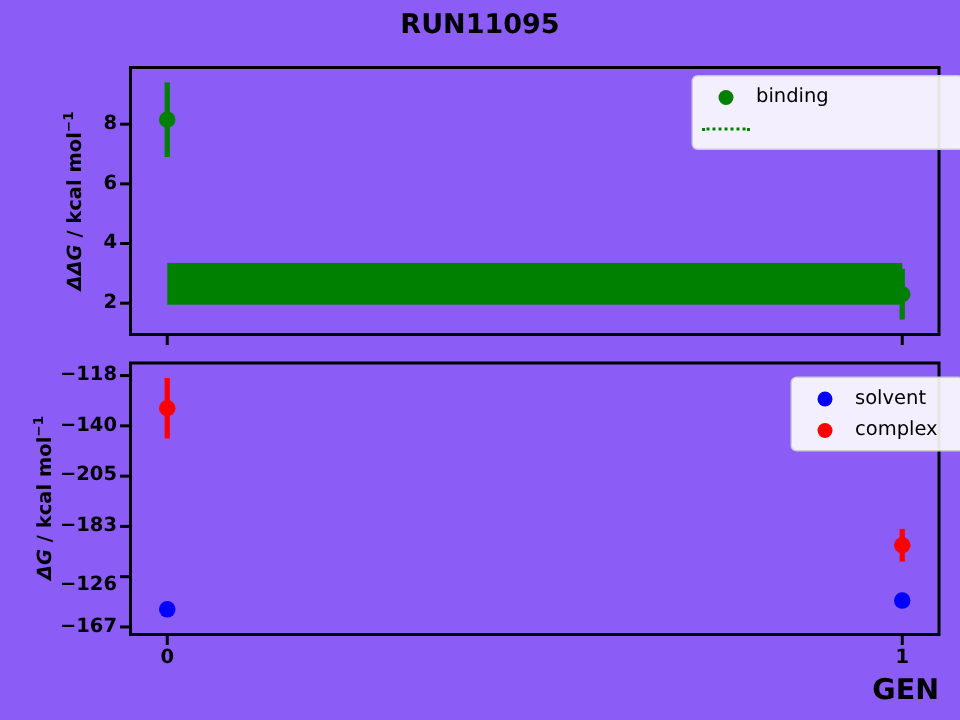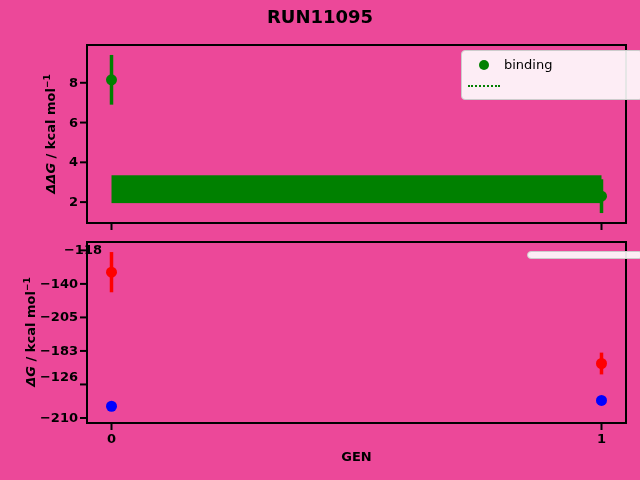--- a/index.html
+++ b/index.html
@@ -1,33 +1,33 @@
 <!DOCTYPE html>
 <html><head>
 <meta charset="utf-8">
 <style>
   html,body { margin:0; padding:0; background:#ffffff; }
   .figure {
-    position:relative; width:640px; height:480px; background:#ec4899;
+    position:relative; width:640px; height:480px; background:#8b5cf6;
     font-family:"DejaVu Sans", sans-serif; overflow:hidden; color:#000;
   }
   #plot-svg { position:absolute; left:0; top:0; overflow:visible; }
   .fig-title {
     position:absolute; top:6px; left:0; width:640px; text-align:center;
     font-size:18px; font-weight:bold;
   }
   .ylabel {
     position:absolute; white-space:nowrap; font-size:13px; font-weight:bold;
     transform:translate(-50%,-50%) rotate(-90deg);
   }
   .ylabel .math { font-style:italic; }
   .ylabel sup { font-size:9px; }
   .xlabel {
-    position:absolute; left:87px; top:449px; width:539px; text-align:center;
-    font-size:13px; font-weight:bold;
+    position:absolute; left:87px; top:449px; width:539px; text-align:right;
+    font-size:19px; font-weight:bold;
   }
   .ytick-label {
     position:absolute; left:0; width:78px; text-align:right;
     font-size:13px; font-weight:bold; line-height:14px;
   }
   .xtick-label {
     position:absolute; width:40px; text-align:center;
     font-size:13px; font-weight:bold; line-height:14px;
   }
   .legend {
@@ -97,29 +97,41 @@
       <span class="legend-label">binding</span>
     </div>
     <div class="legend-row">
       <span class="swatch-cell">
           <span class="swatch" style="width: 32px; height: 0px; border-top: 2.5px dotted rgb(0, 128, 0);"></span>
         </span>
     </div>
   </div>
 
   <div class="legend" id="legend-bottom">
+    <div class="legend-row">
+      <span class="swatch-cell">
+          <span class="swatch" style="width: 10px; height: 10px; border-radius: 50%; background: rgb(0, 0, 255);"></span>
+        </span>
+      <span class="legend-label">solvent</span>
+    </div>
+    <div class="legend-row">
+      <span class="swatch-cell">
+          <span class="swatch" style="width: 10px; height: 10px; border-radius: 50%; background: rgb(255, 0, 0);"></span>
+        </span>
+      <span class="legend-label">complex</span>
+    </div>
   </div>
 
   <div id="tick-layer">
       <div class="ytick-label" style="top: 195.117px;">2</div>
       <div class="ytick-label" style="top: 155.341px;">4</div>
       <div class="ytick-label" style="top: 115.564px;">6</div>
       <div class="ytick-label" style="top: 75.7877px;">8</div>
-      <div class="ytick-label" style="top: 243.38px; padding-left: 24px;">−118</div>
+      <div class="ytick-label" style="top: 243.38px;">−118</div>
       <div class="ytick-label" style="top: 276.898px;">−140</div>
       <div class="ytick-label" style="top: 310.417px;">−205</div>
       <div class="ytick-label" style="top: 343.935px;">−183</div>
-      <div class="ytick-label" style="top: 370px;">−126</div>
-      <div class="ytick-label" style="top: 410.972px;">−210</div>
+      <div class="ytick-label" style="top: 383px;">−126</div>
+      <div class="ytick-label" style="top: 410.972px;">−167</div>
       <div class="xtick-label" style="left: 91.5px; top: 432px;">0</div>
       <div class="xtick-label" style="left: 581.5px; top: 432px;">1</div>
     </div>
 </div>
 
 </body></html>

